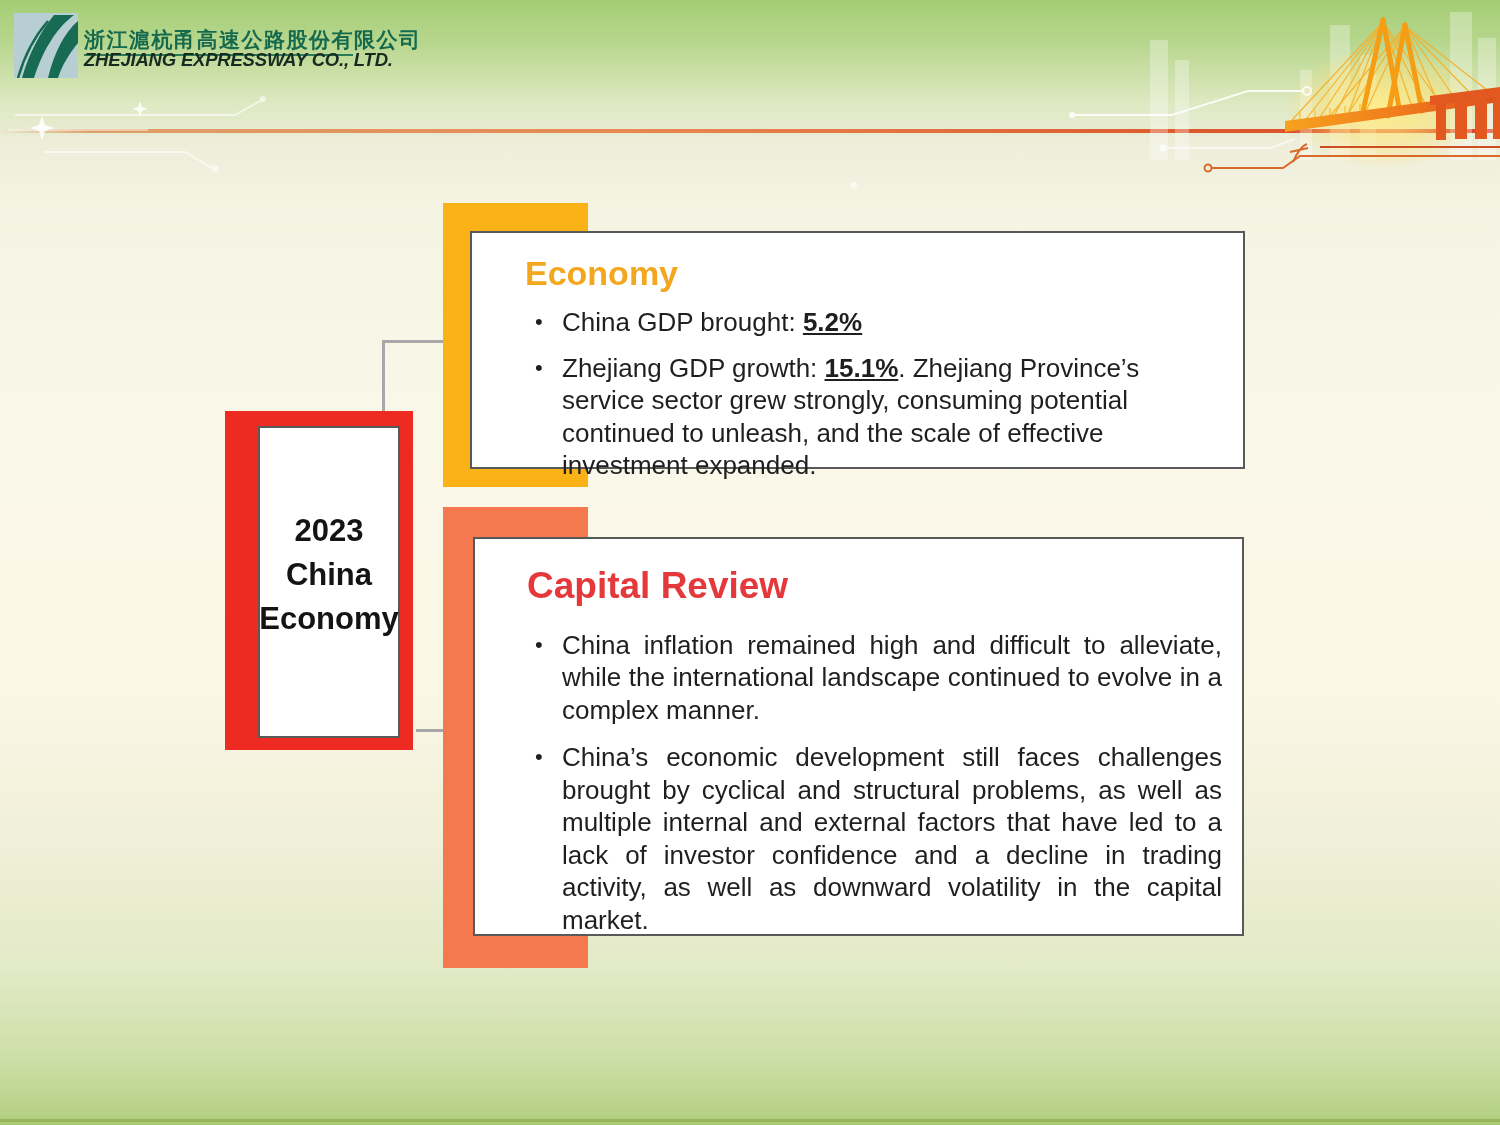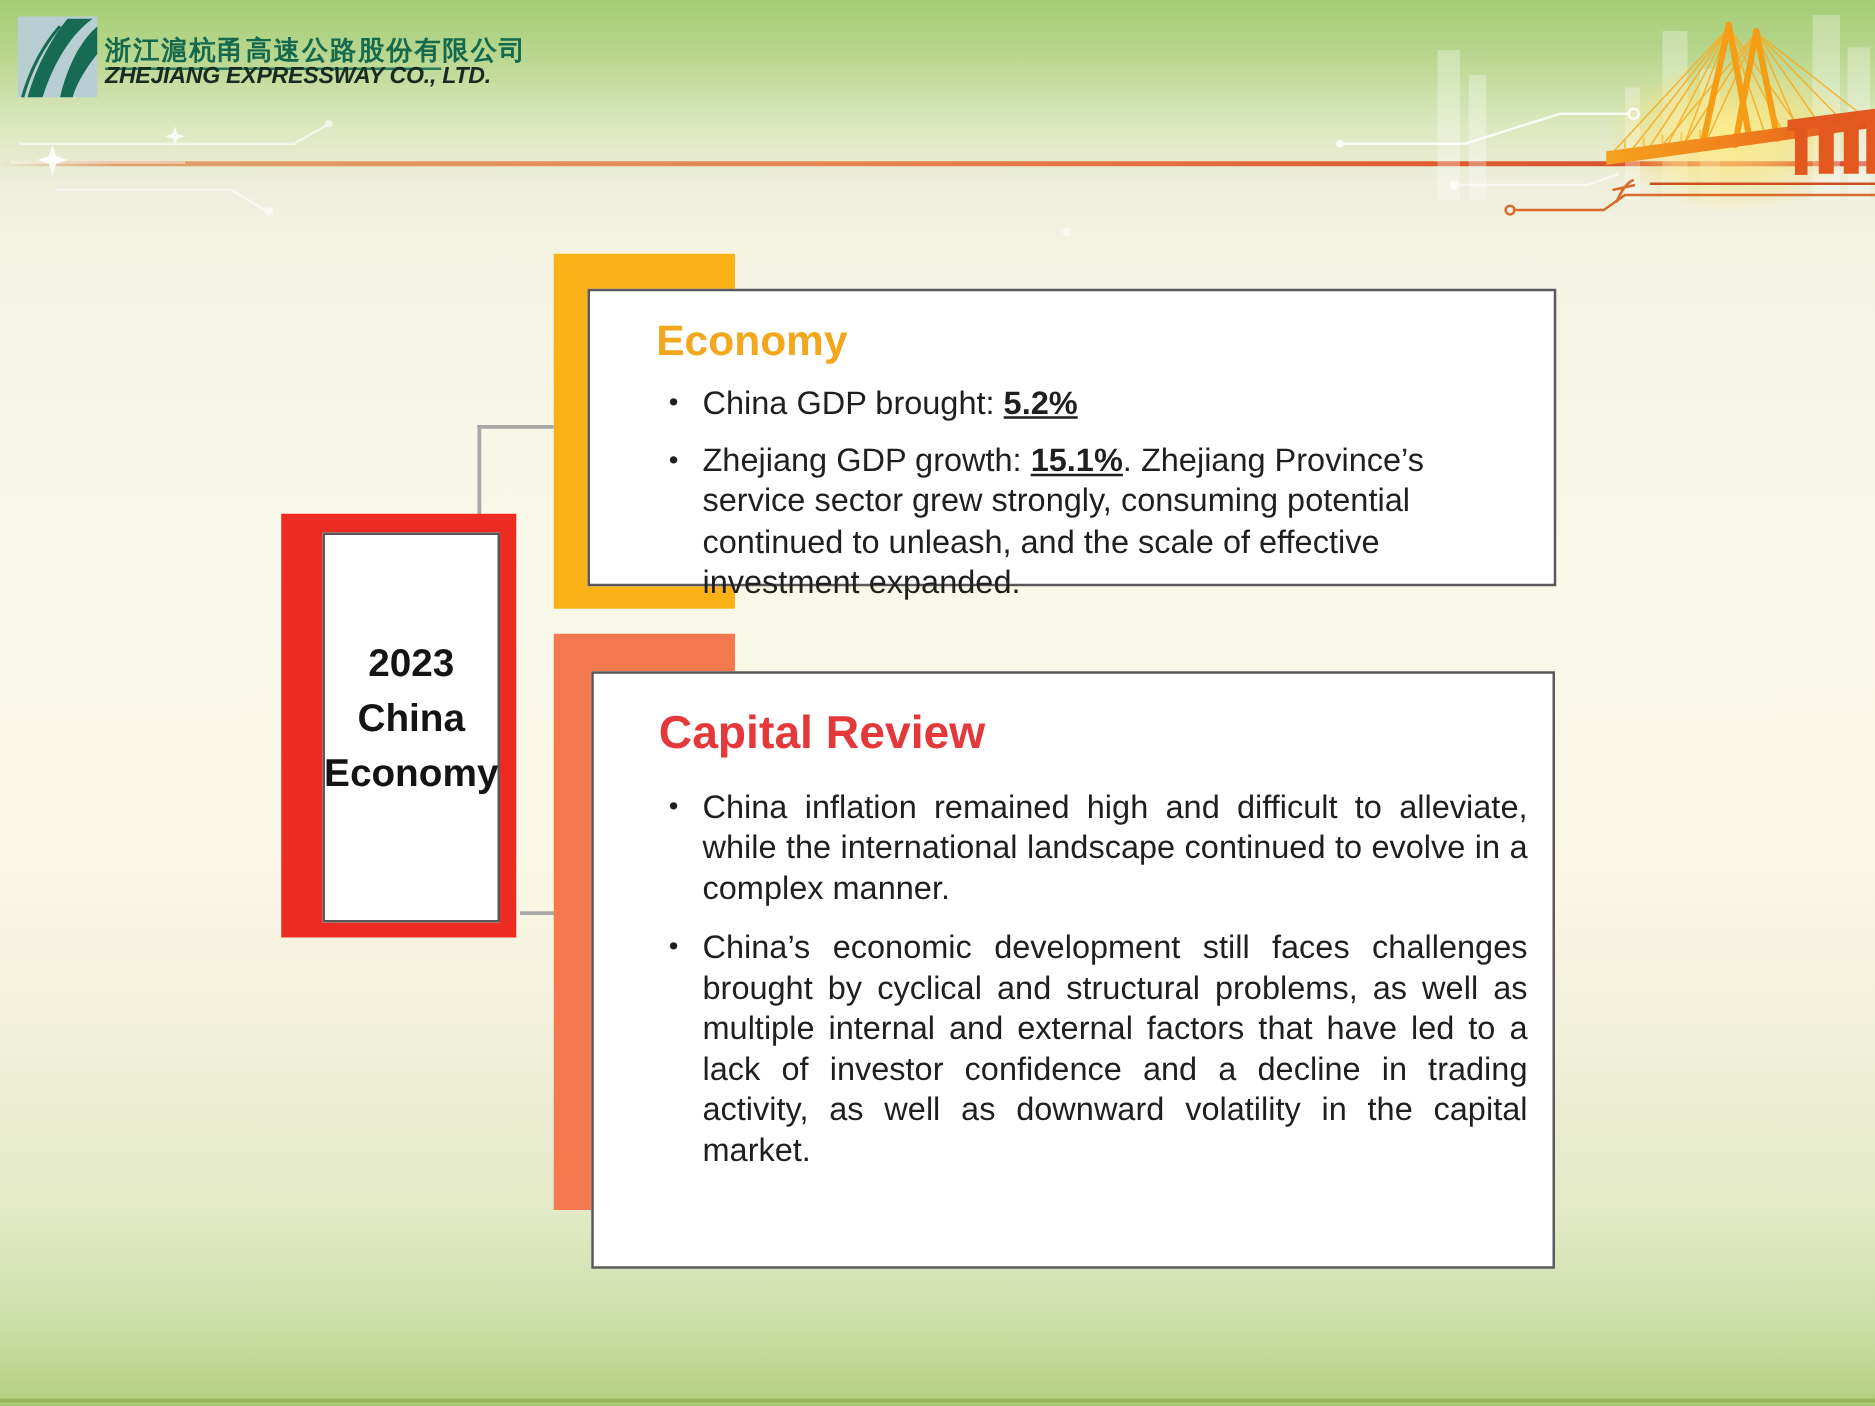--- a/index.html
+++ b/index.html
@@ -35,21 +35,21 @@
   
   .bar-yellow{left:443px;top:203px;width:145px;height:284px;background:#fbb216;}
   .bar-orange{left:443px;top:507px;width:145px;height:461px;background:#f5794e;}
   .panel-red{left:225px;top:411px;width:188px;height:339px;background:#ee2b23;}
   .whitebox{background:#fff;border:2px solid #595959;box-sizing:border-box;}
   .review-box{left:258px;top:426px;width:142px;height:312px;
     display:flex;flex-direction:column;align-items:center;justify-content:center;
     padding-bottom:14px;}
   .review-line{font-size:31px;font-weight:bold;color:#141414;line-height:44px;text-align:center;}
   .economy-box{left:470px;top:231px;width:775px;height:238px;padding:21px 18px 0 53px;}
-  .capital-box{left:473px;top:537px;width:771px;height:478px;padding:26px 20px 0 52px;}
+  .capital-box{left:473px;top:537px;width:771px;height:399px;padding:26px 20px 0 52px;}
   .box-title{font-weight:bold;line-height:1.15;margin:0;}
   .economy-title{font-size:34px;color:#f2a71d;}
   .capital-title{font-size:37px;color:#e5383b;}
   .bullets{margin-top:13px;}
   .capital-box .bullets{margin-top:21px;}
   .bullet{display:flex;margin-top:13px;font-size:26px;line-height:32.5px;color:#1f1f1f;}
   .bullet:first-child{margin-top:0;}
   .capital-box .bullet{margin-top:15px;}
   .capital-box .bullet:first-child{margin-top:0;}
   .bullet .dot{width:15px;flex:0 0 15px;font-size:22px;margin-left:8px;margin-right:12px;}

